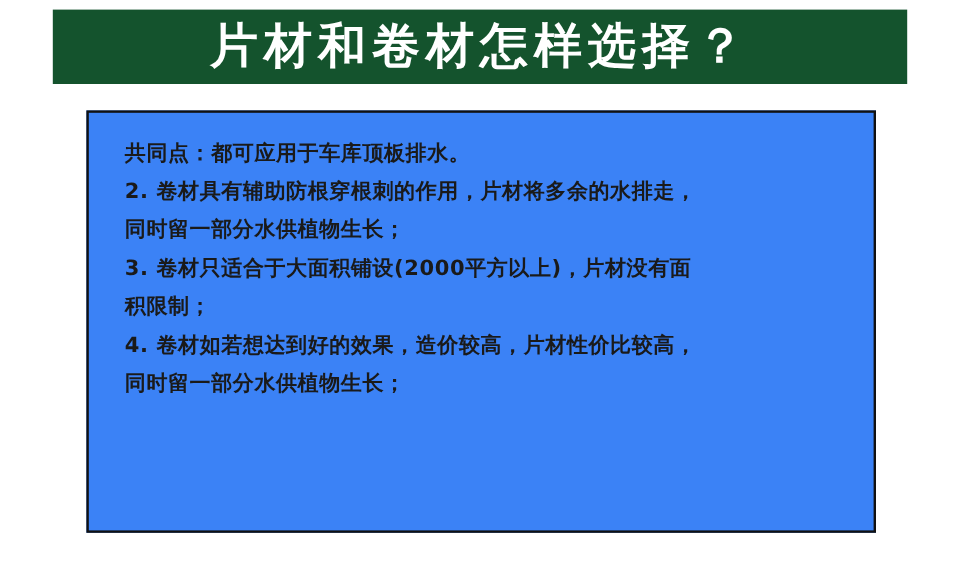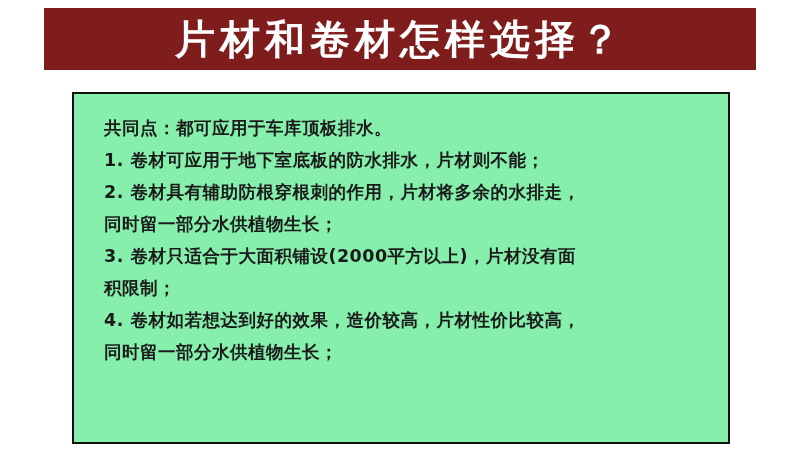--- a/index.html
+++ b/index.html
@@ -19,21 +19,21 @@
     height: 470px;
     background: #ffffff;
     box-sizing: border-box;
   }
   .banner {
     position: absolute;
     left: 44px;
     top: 8px;
     width: 712px;
     height: 62px;
-    background: #7f1d1d;
+    background: #14532d;
     display: flex;
     align-items: center;
     justify-content: center;
   }
   .banner-title {
     color: #ffffff;
     font-family: "DejaVu Sans", sans-serif;
     font-size: 40px;
     font-weight: bold;
     letter-spacing: 5px;
@@ -41,21 +41,21 @@
     white-space: nowrap;
   }
   .content-box {
     position: absolute;
     left: 72px;
     top: 92px;
     width: 658px;
     height: 352px;
     border: 2px solid #111111;
     box-sizing: border-box;
-    background: #86efac;
+    background: #3b82f6;
   }
   .content-inner {
     padding: 18px 26px 0 30px;
   }
   .line {
     font-family: "DejaVu Sans", sans-serif;
     font-size: 17.5px;
     font-weight: bold;
     color: #1a1a1a;
     line-height: 32px;
@@ -68,21 +68,20 @@
 
 <div class="page">
 
   <div class="banner">
     <div class="banner-title">片材和卷材怎样选择？</div>
   </div>
 
   <div class="content-box">
     <div class="content-inner">
       <div class="line">共同点：都可应用于车库顶板排水。</div>
-      <div class="line">1. 卷材可应用于地下室底板的防水排水，片材则不能；</div>
       <div class="line">2. 卷材具有辅助防根穿根刺的作用，片材将多余的水排走，</div>
       <div class="line">同时留一部分水供植物生长；</div>
       <div class="line">3. 卷材只适合于大面积铺设(2000平方以上)，片材没有面</div>
       <div class="line">积限制；</div>
       <div class="line">4. 卷材如若想达到好的效果，造价较高，片材性价比较高，</div>
       <div class="line">同时留一部分水供植物生长；</div>
     </div>
   </div>
 
 </div>

